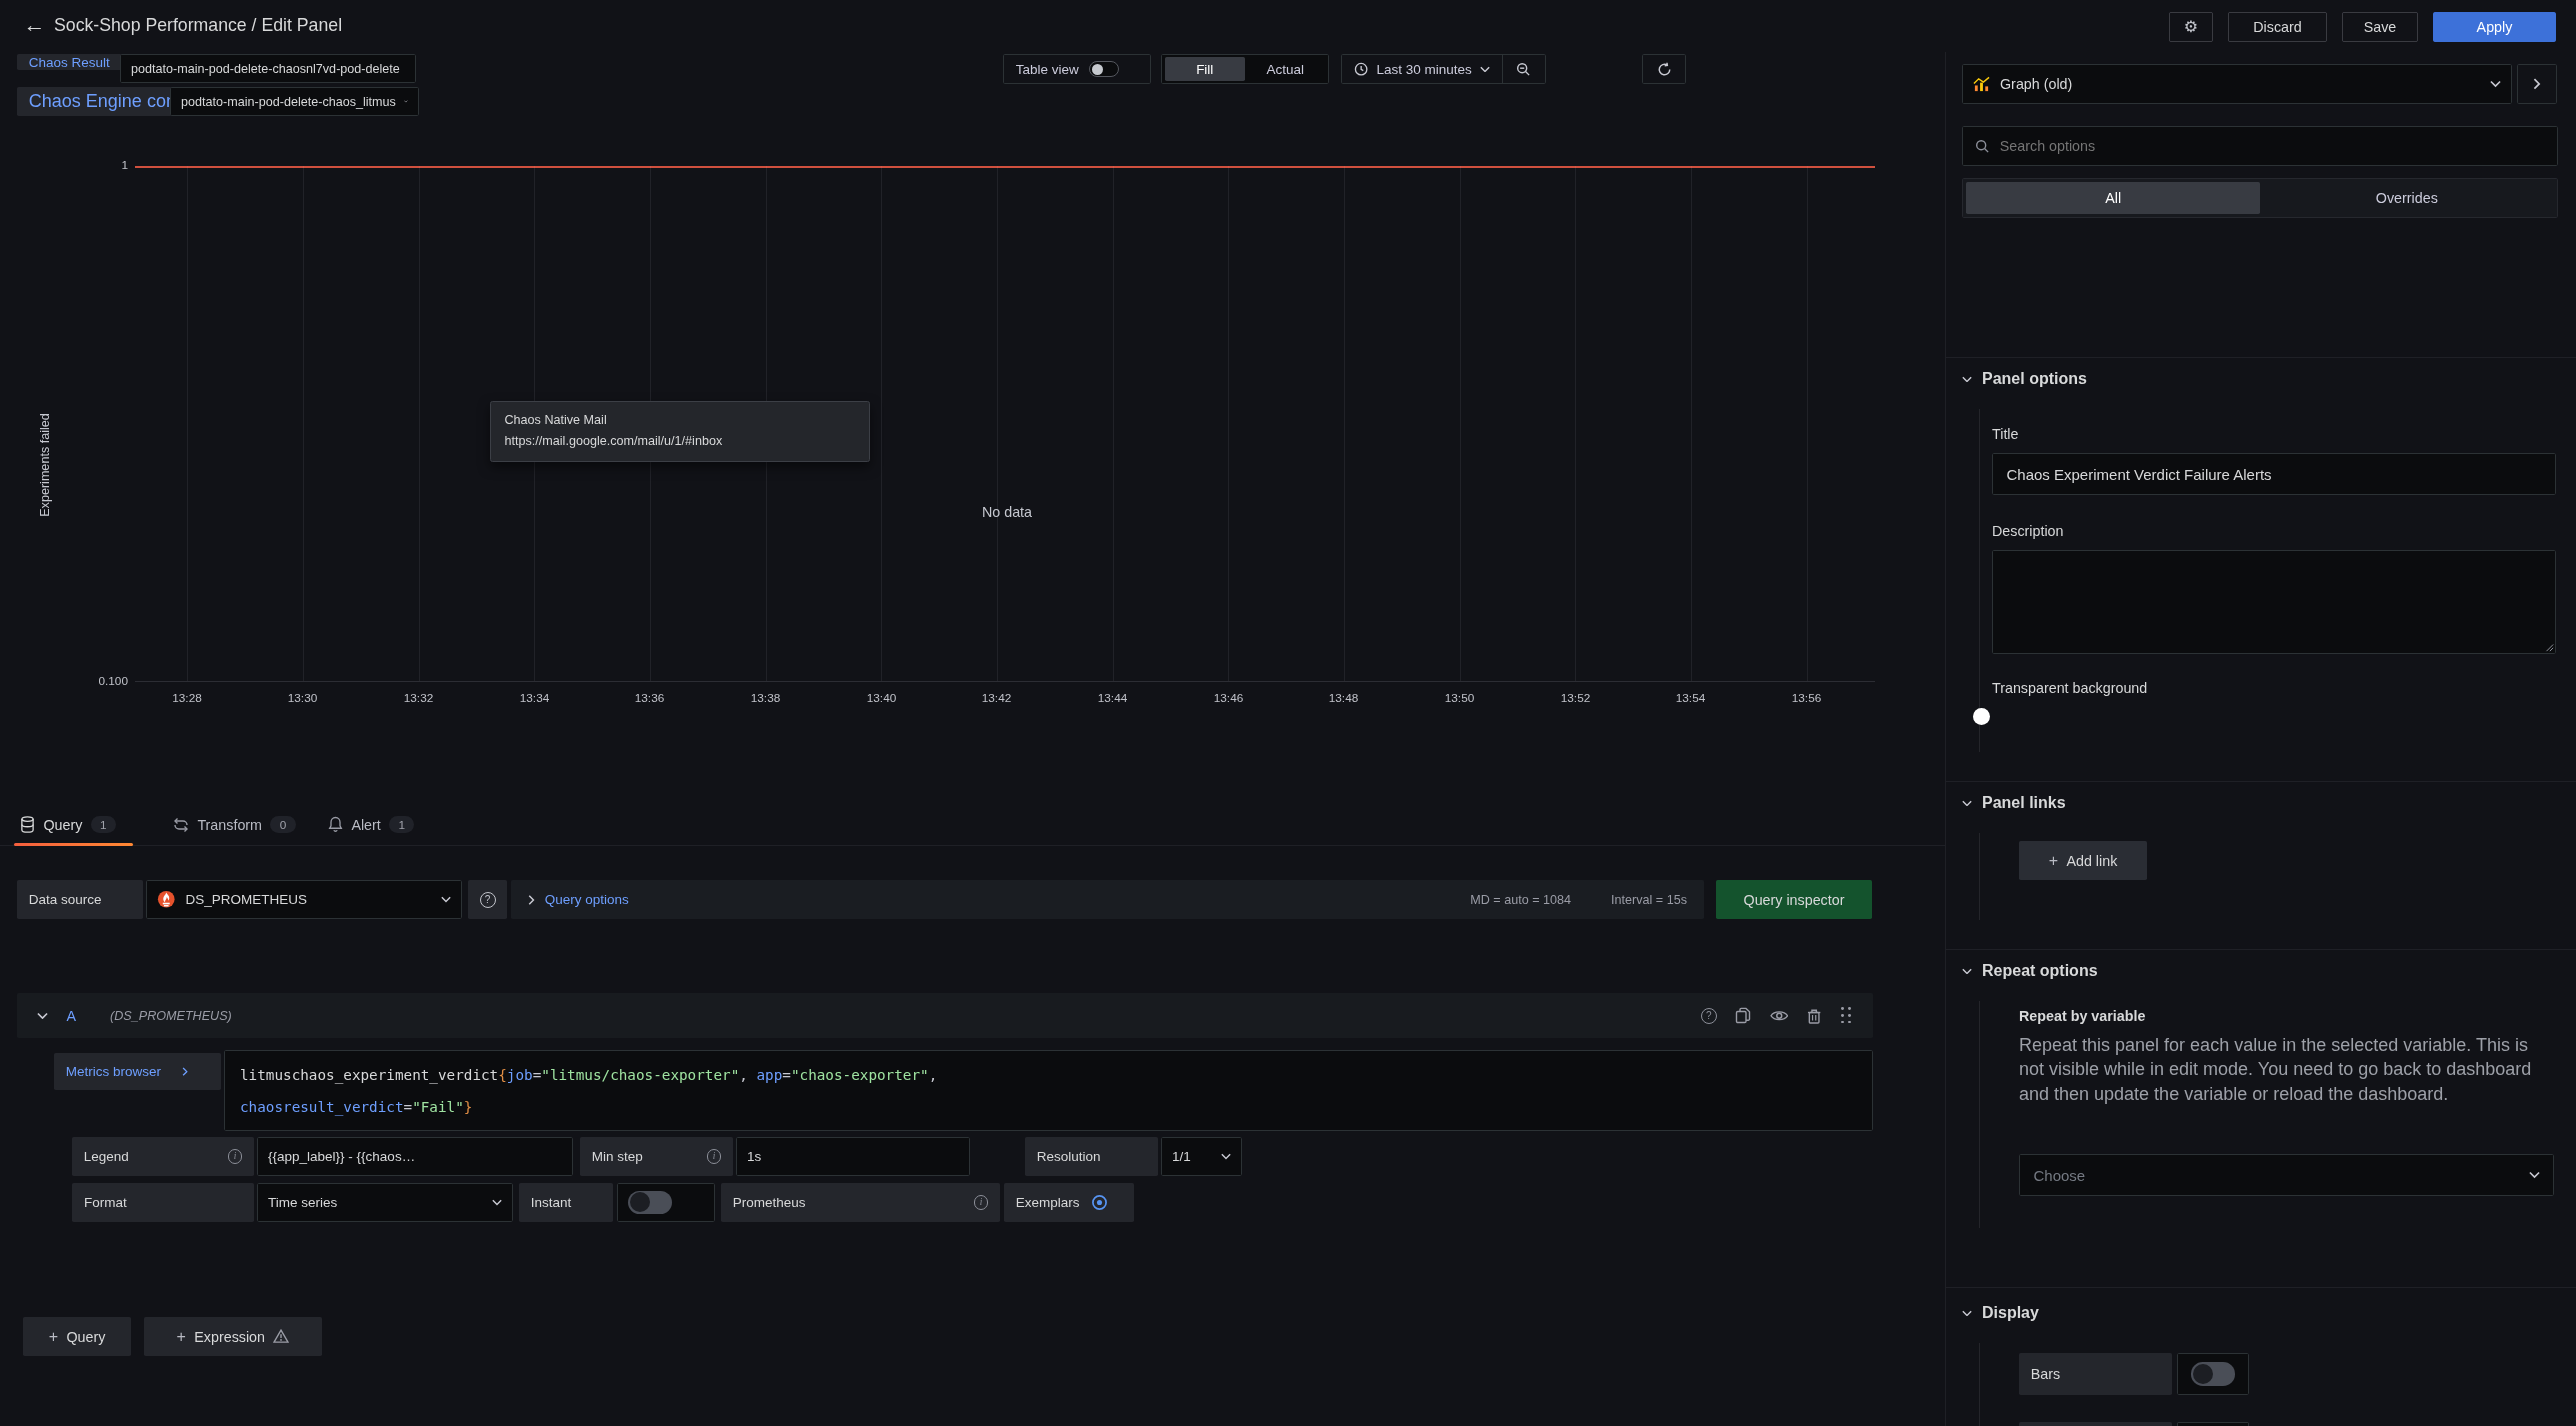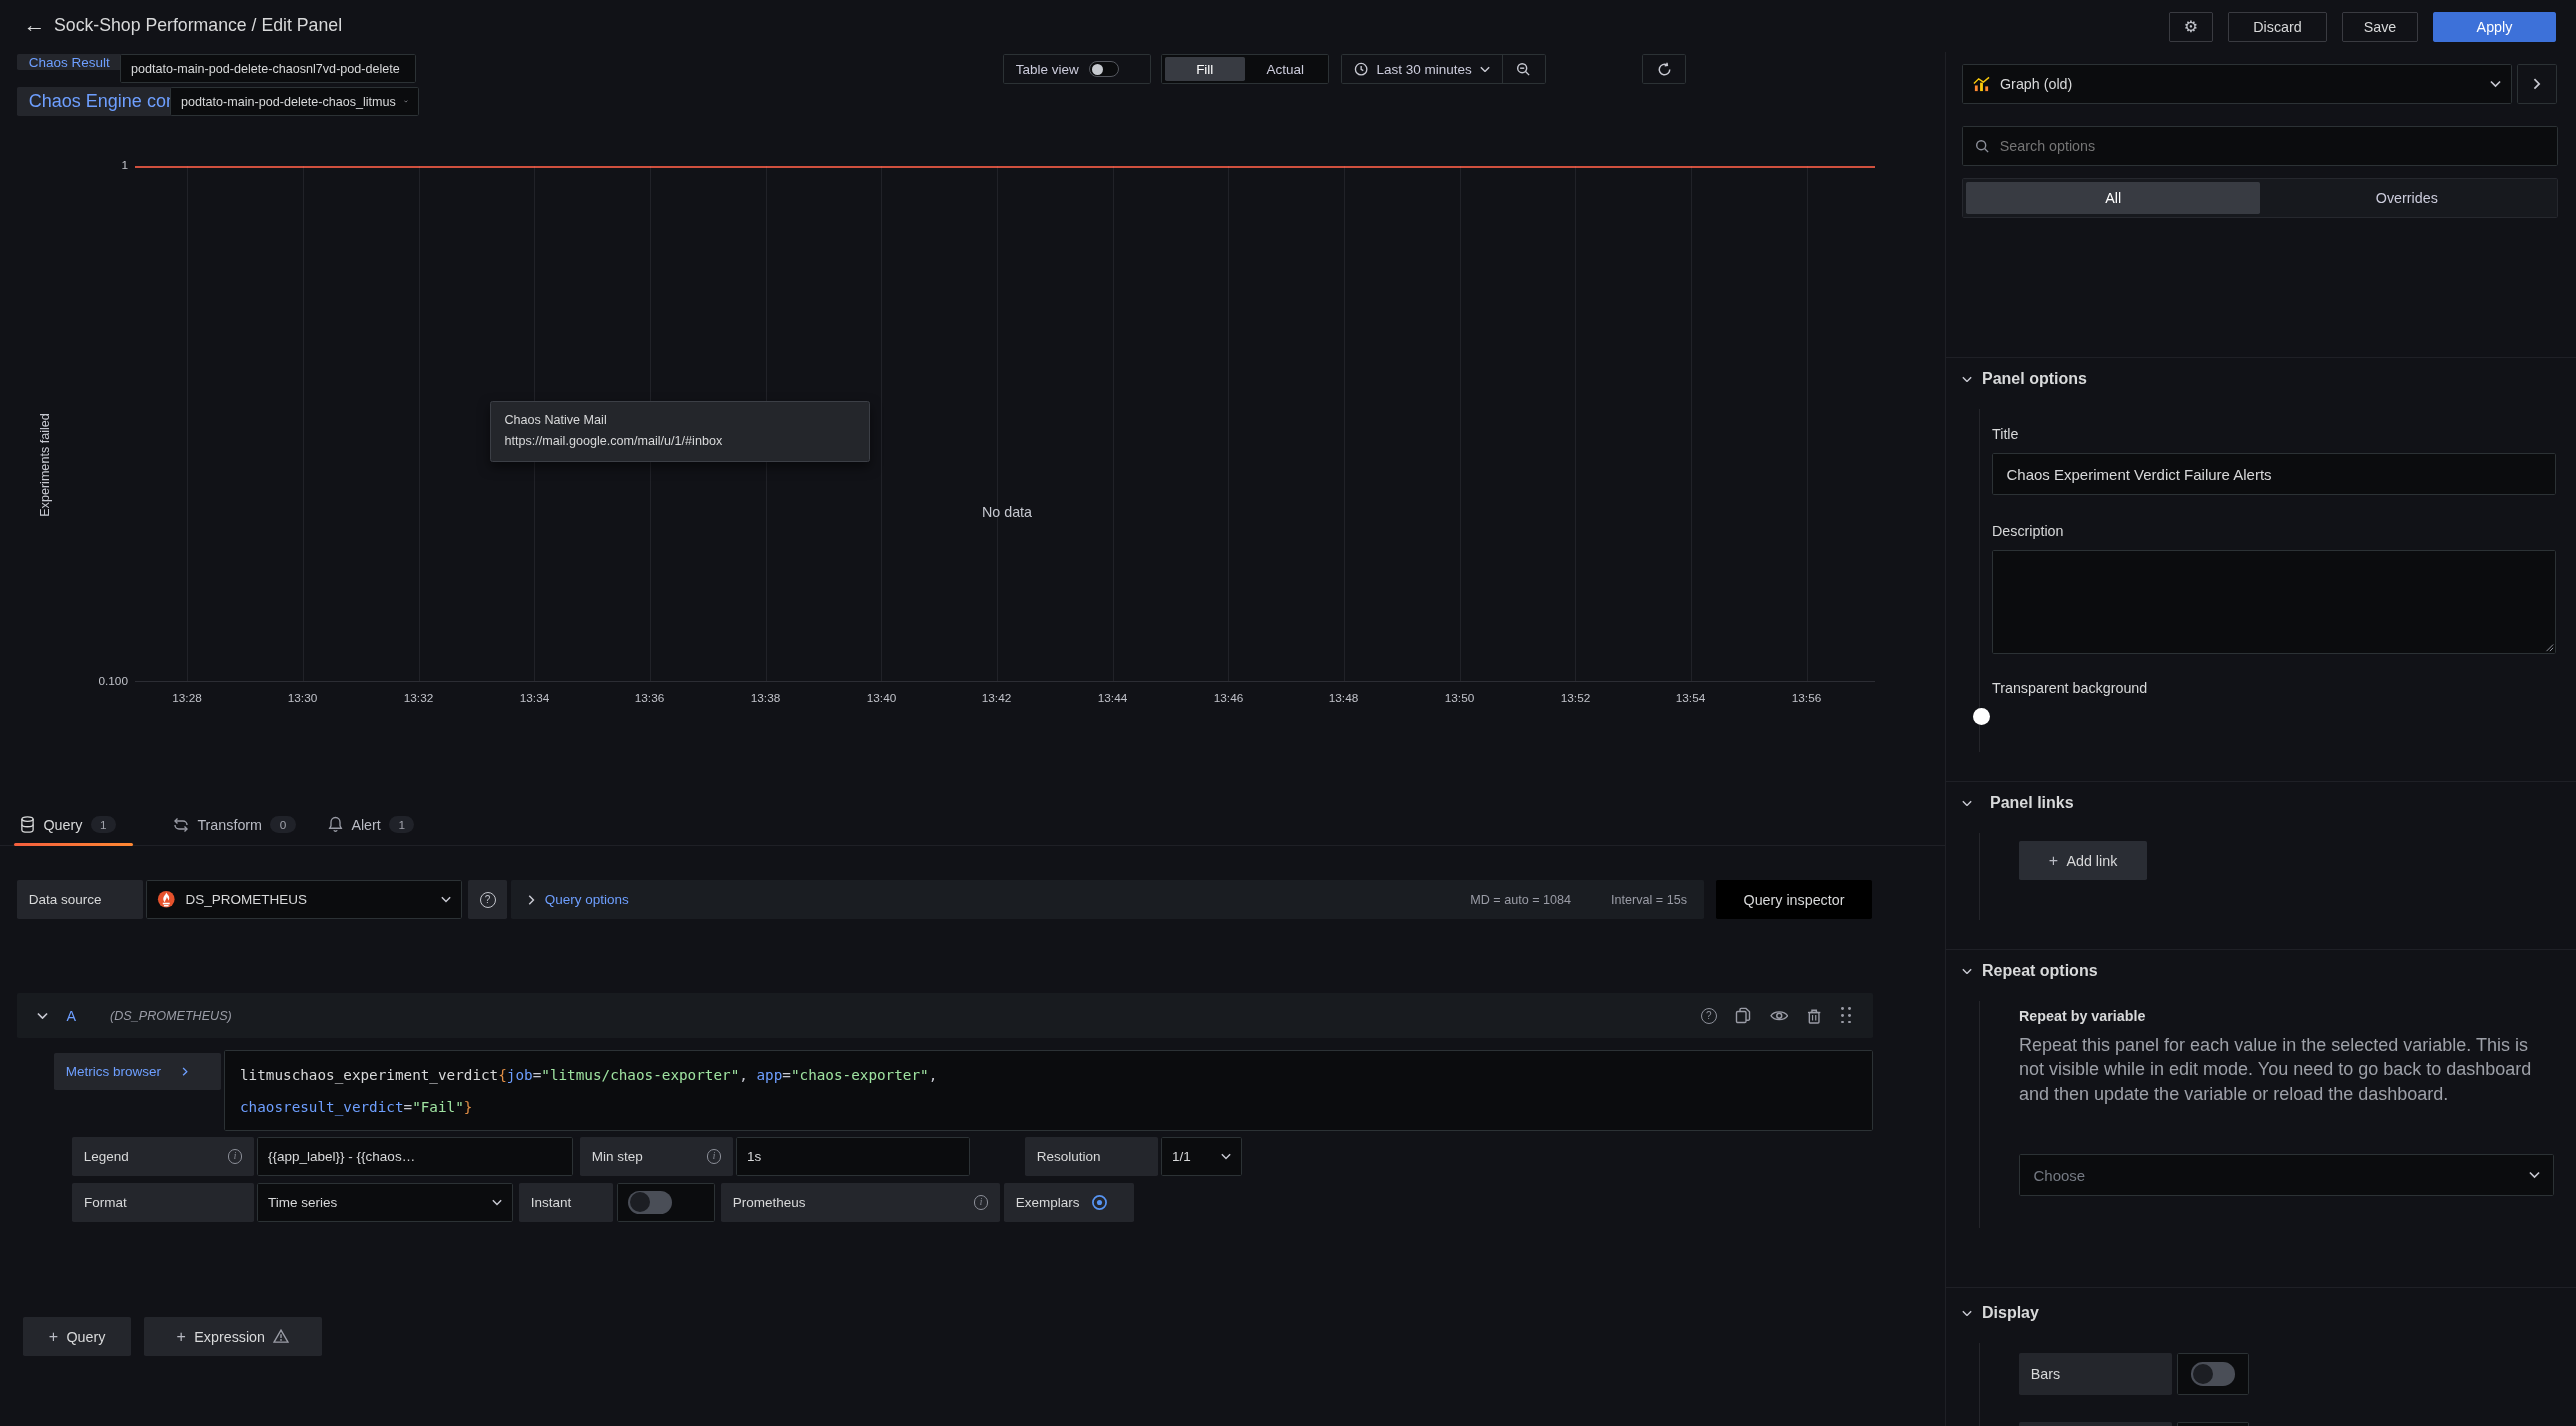--- a/index.html
+++ b/index.html
@@ -10,21 +10,21 @@
     -webkit-font-smoothing:antialiased;
   }
   .abs { position:absolute; }
   .row { display:flex; align-items:center; }
 
   
   .chip { background:#24262c; border-radius:1.7px; display:flex; align-items:center; padding:0 11.8px; color:#d8d9da; font-size:13.5px; }
   .inputbox { background:#0b0c0e; border:0.8px solid #2c3235; border-radius:1.7px; display:flex; align-items:center; padding:0 10px; color:#d8d9da; font-size:13.5px; white-space:nowrap; overflow:hidden; }
   .btn { border:0.8px solid rgba(204,204,220,0.22); border-radius:1.7px; display:flex; align-items:center; justify-content:center; color:#d8d9da; font-size:14.3px; background:transparent; cursor:pointer; }
   .btn.primary { background:#3d71d9; border-color:#3d71d9; color:#fff; font-weight:500; }
-  .btn.filled { background:#000000; border:none; }
+  .btn.filled { background:#14532d; border:none; }
   .hdiv { height:0.8px; background:rgba(204,204,220,0.08); }
   .vguide { width:0.8px; background:rgba(204,204,220,0.10); }
   .dim { color:#9a9ca6; }
   .link { color:#6e9fff; }
 
   
   .switch { width:42px; height:22px; border-radius:11px; position:relative; cursor:pointer; }
   .switch.on { background:#3d71d9; }
   .switch.on::after { content:""; position:absolute; right:2.5px; top:2.5px; width:17px; height:17px; border-radius:50%; background:#fff; }
   .switch.offdark { width:44px; height:23.6px; background:#4a4e57; border-radius:11.8px; }
@@ -416,21 +416,21 @@
       <line x1="7" y1="11" x2="11" y2="7" stroke="#8d909a" stroke-width="1.2"></line>
     </svg>
 </div>
 
 <div class="abs" style="left:1992px;top:680px;font-size:14.3px;font-weight:500;color:#d8d9da;">Transparent background</div>
 <span class="switch on abs" style="left:1992px;top:705px;"></span>
 
 <div class="hdiv abs" style="left:1946px;top:781px;width:630px;"></div>
 
 
-<div class="abs row" style="left:1962px;top:794px;gap:18px;cursor:pointer;">
+<div class="abs row" style="left:1962px;top:794px;gap:10px;cursor:pointer;">
   <svg width="10" height="6.7" viewBox="0 0 12 8">
       <path d="M1 1.5 L6 6.5 L11 1.5" fill="none" stroke="#c8c9d2" stroke-width="1.8"></path>
     </svg>
   <span style="font-size:16px;font-weight:600;color:#d8d9da;">Panel links</span>
 </div>
 <div class="vguide abs" style="left:1979px;top:833px;height:87px;"></div>
 <div class="btn filled abs" style="left:2019px;top:841px;width:128px;height:39px;gap:8.4px;background:#2a2d34;">
   <span style="color:#b9bbc4;font-size:16px;">+</span>
   <span style="font-weight:500;font-size:14.3px;">Add link</span>
 </div>

